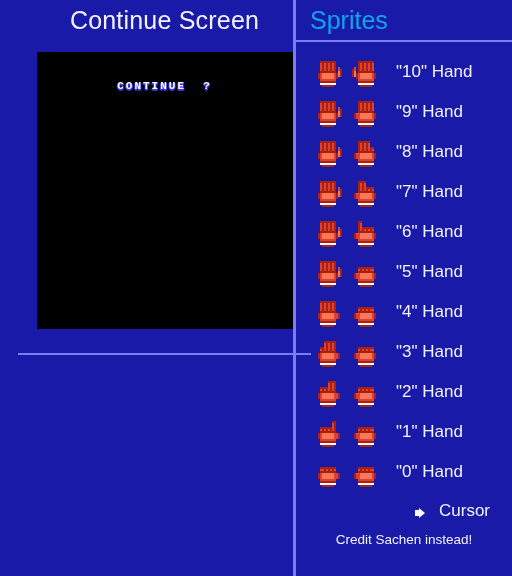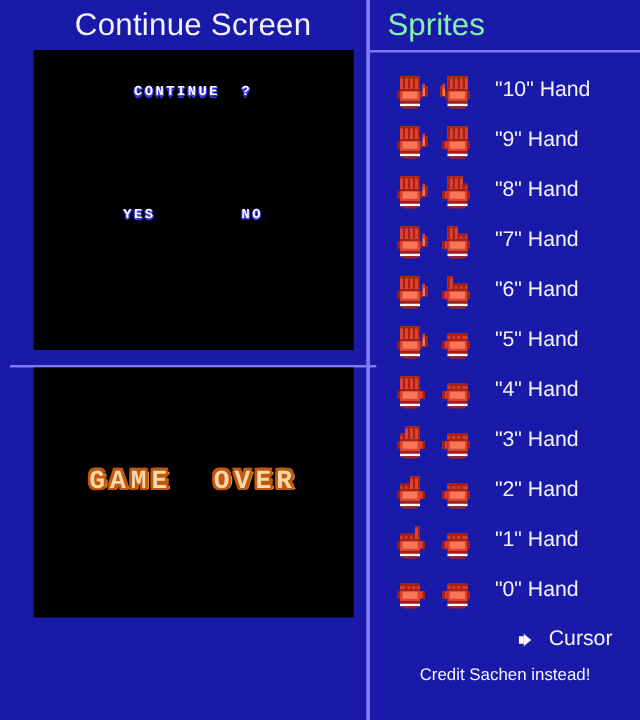--- a/index.html
+++ b/index.html
@@ -7,42 +7,42 @@
   body{
     width:512px;height:576px;
     background:#1A1AA8;
     font-family:"Liberation Sans",sans-serif;
     overflow:hidden;
     position:relative;
   }
   .root{position:absolute;inset:0;background:#1A1AA8;}
 
   
-  .left-col{position:absolute;left:8px;top:0;width:293px;height:576px;}
+  .left-col{position:absolute;left:18px;top:0;width:293px;height:576px;}
 
   .panel-title{
     color:#F2F2FF;
     font-size:25px;
     letter-spacing:.2px;
     text-align:center;
     line-height:40px;
     height:40px;
     font-weight:400;
     white-space:nowrap;
   }
 
   .divider-h{background:#7B7BF5;height:2px;width:100%;}
 
   .screen{
     background:#000000;
     position:relative;
     image-rendering:pixelated;
     overflow:hidden;
   }
-  #continue-screen{margin:0 auto;width:256px;height:240px;}
+  #continue-screen{margin:12px auto;width:256px;height:277px;}
   #gameover-screen{margin:0 auto;width:256px;height:200px;}
 
   
   .nes-text{
     position:absolute;
     font-family:"Liberation Mono",monospace;
     font-weight:700;
     white-space:pre;
     letter-spacing:2px;
   }
@@ -77,21 +77,21 @@
   }
 
   
   .divider-v{
     position:absolute;left:293px;top:0;width:3px;height:576px;background:#7B7BF5;
   }
   .right-col{
     position:absolute;left:296px;top:0;width:216px;height:576px;
   }
   .sprites-title{
-    color:#86efac;font-size:25px;line-height:40px;height:40px;
+    color:#0ea5e9;font-size:25px;line-height:40px;height:40px;
     padding-left:14px;white-space:nowrap;
   }
   .sprite-list{padding-top:10px;}
   .sprite-row{
     display:flex;align-items:center;
     height:40px;
     padding-left:18px;
   }
   .hand{
     width:28px;height:30px;
@@ -121,30 +121,26 @@
 <body>
 
 <div class="root">
 
   <div class="left-col">
 
     <div class="panel-title">Continue Screen</div>
 
     <div class="screen" id="continue-screen">
       <div class="nes-text t-continue">CONTINUE  ?</div>
-      <div class="nes-text t-yesno"><span>YES</span><span class="gap">        </span><span>NO</span></div>
     </div>
 
     <div style="height:12px"></div>
     <div class="divider-h"></div>
 
 
-    <div class="screen" id="gameover-screen">
-      <div class="nes-text t-gameover">GAME  OVER</div>
-    </div>
   </div>
 
   <div class="divider-v"></div>
 
   <div class="right-col">
     <div class="sprites-title">Sprites</div>
     <div class="divider-h"></div>
 
     <div class="sprite-list" id="sprite-list">
         <div class="sprite-row">

